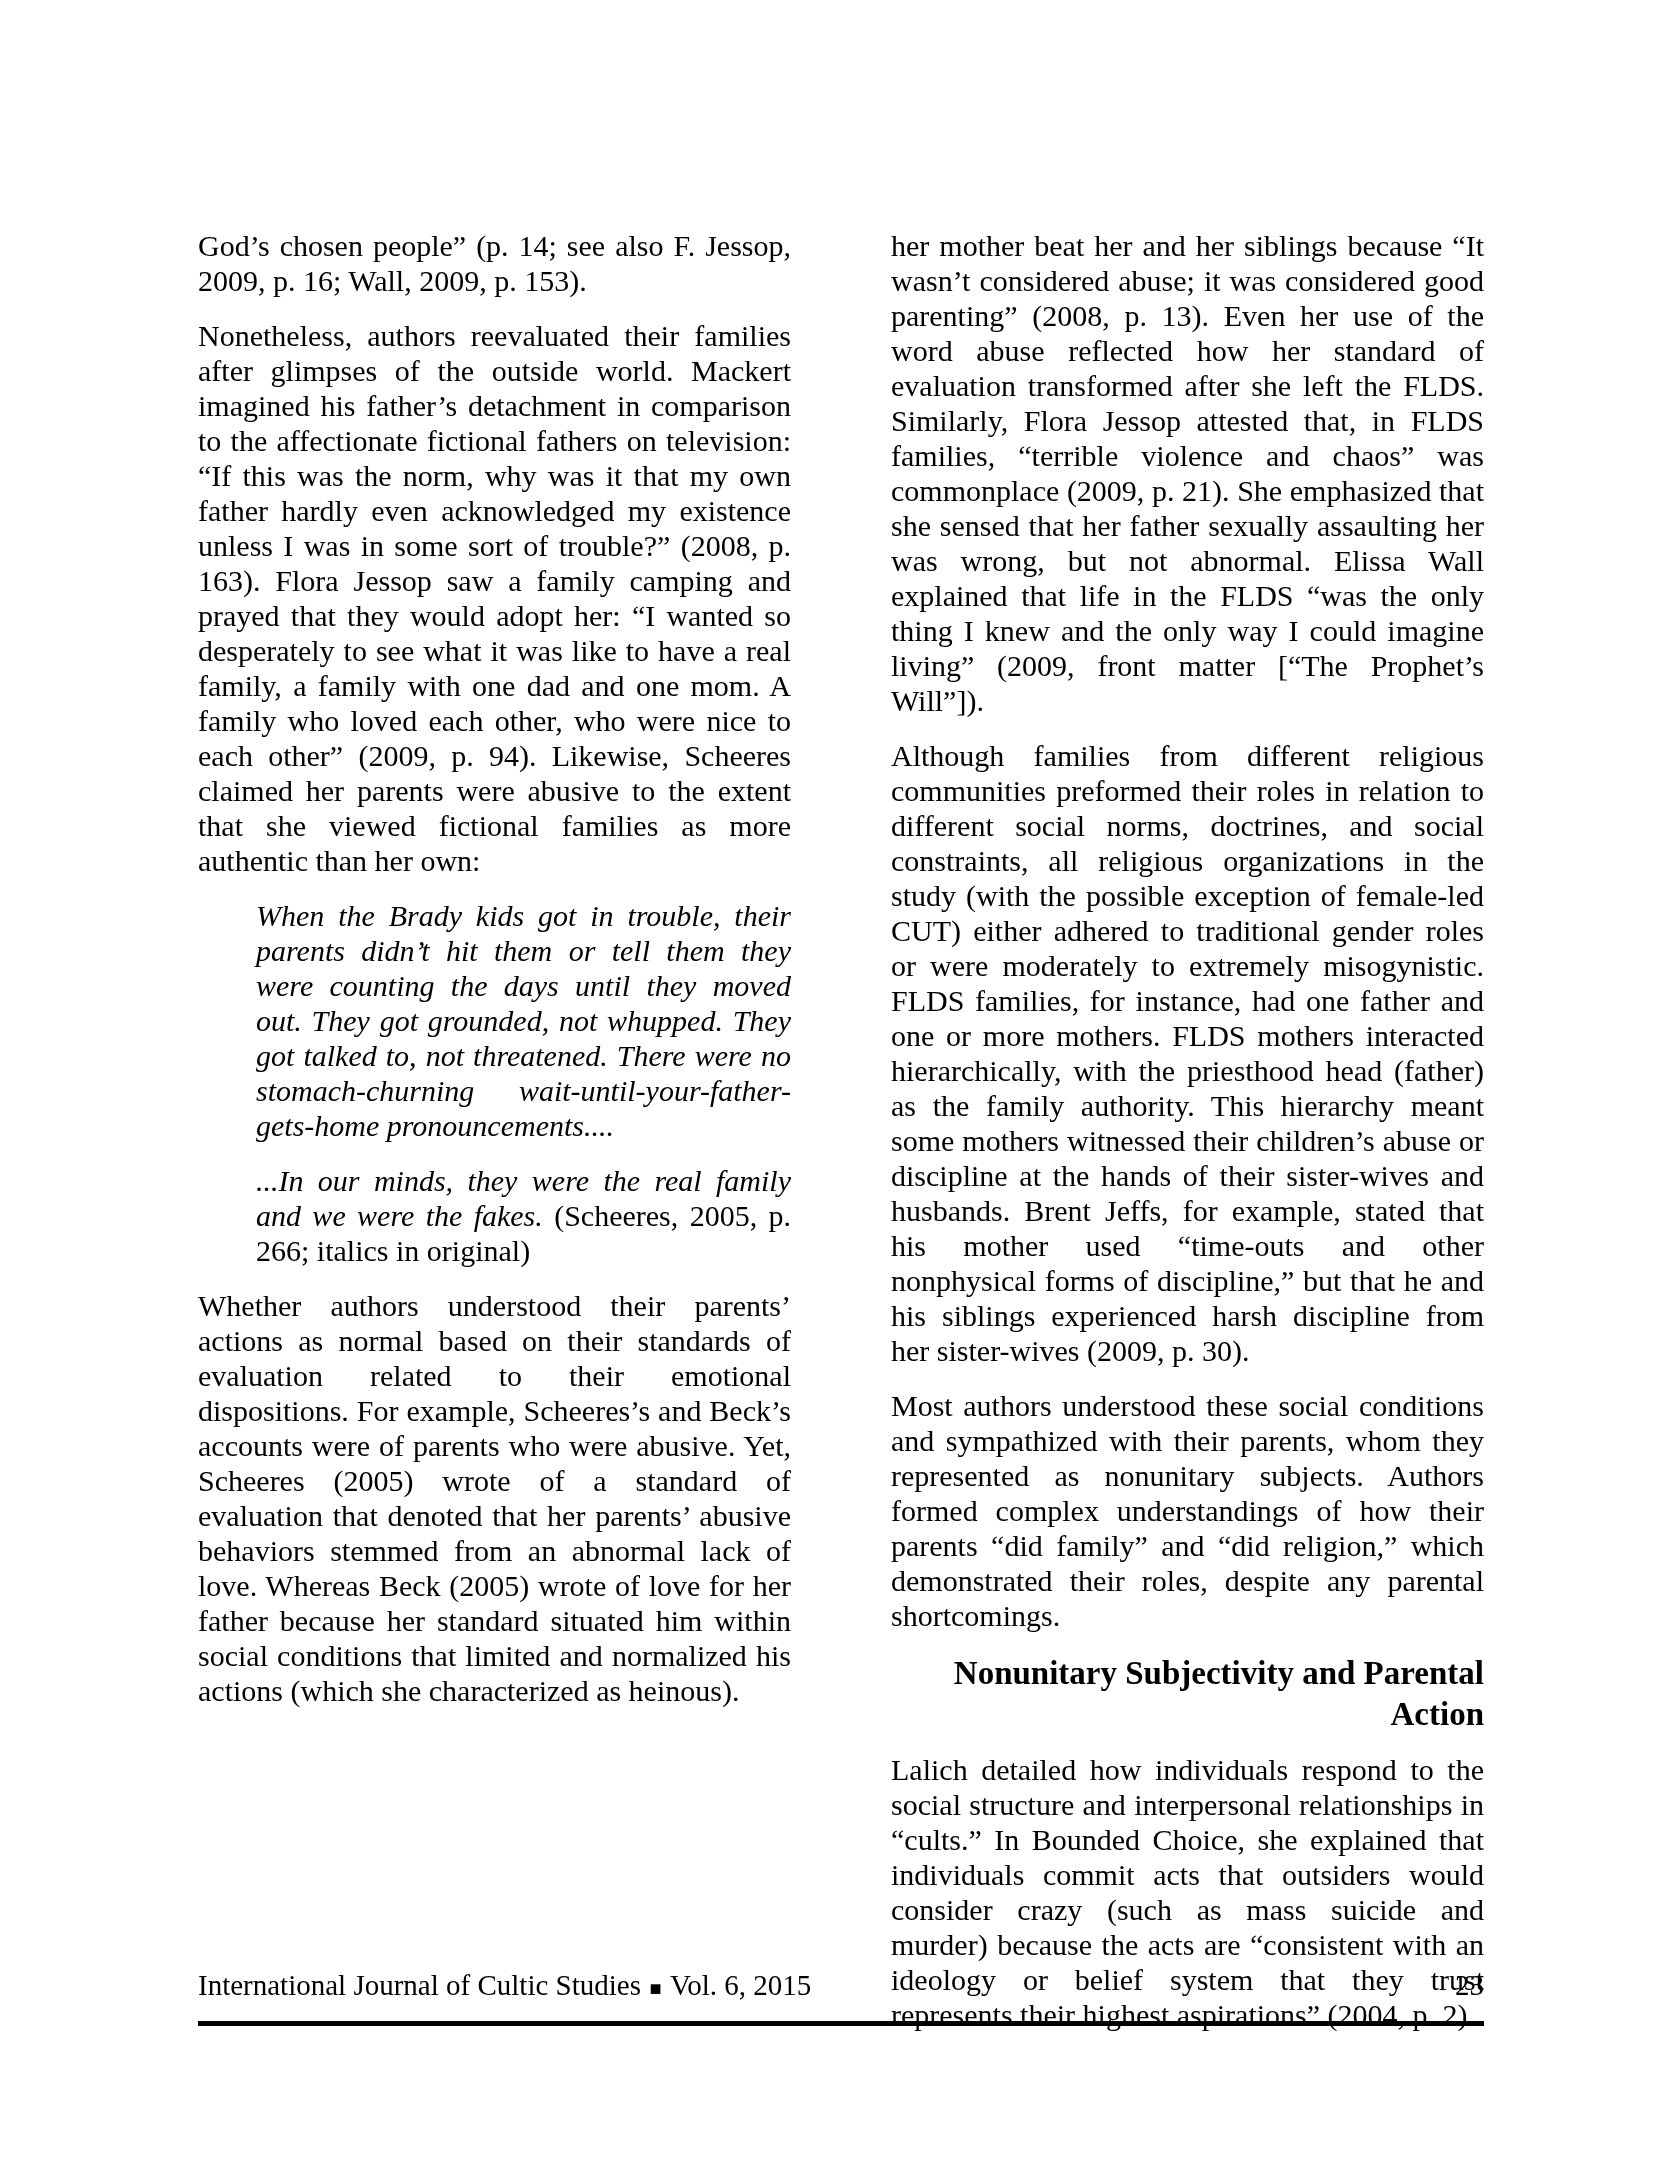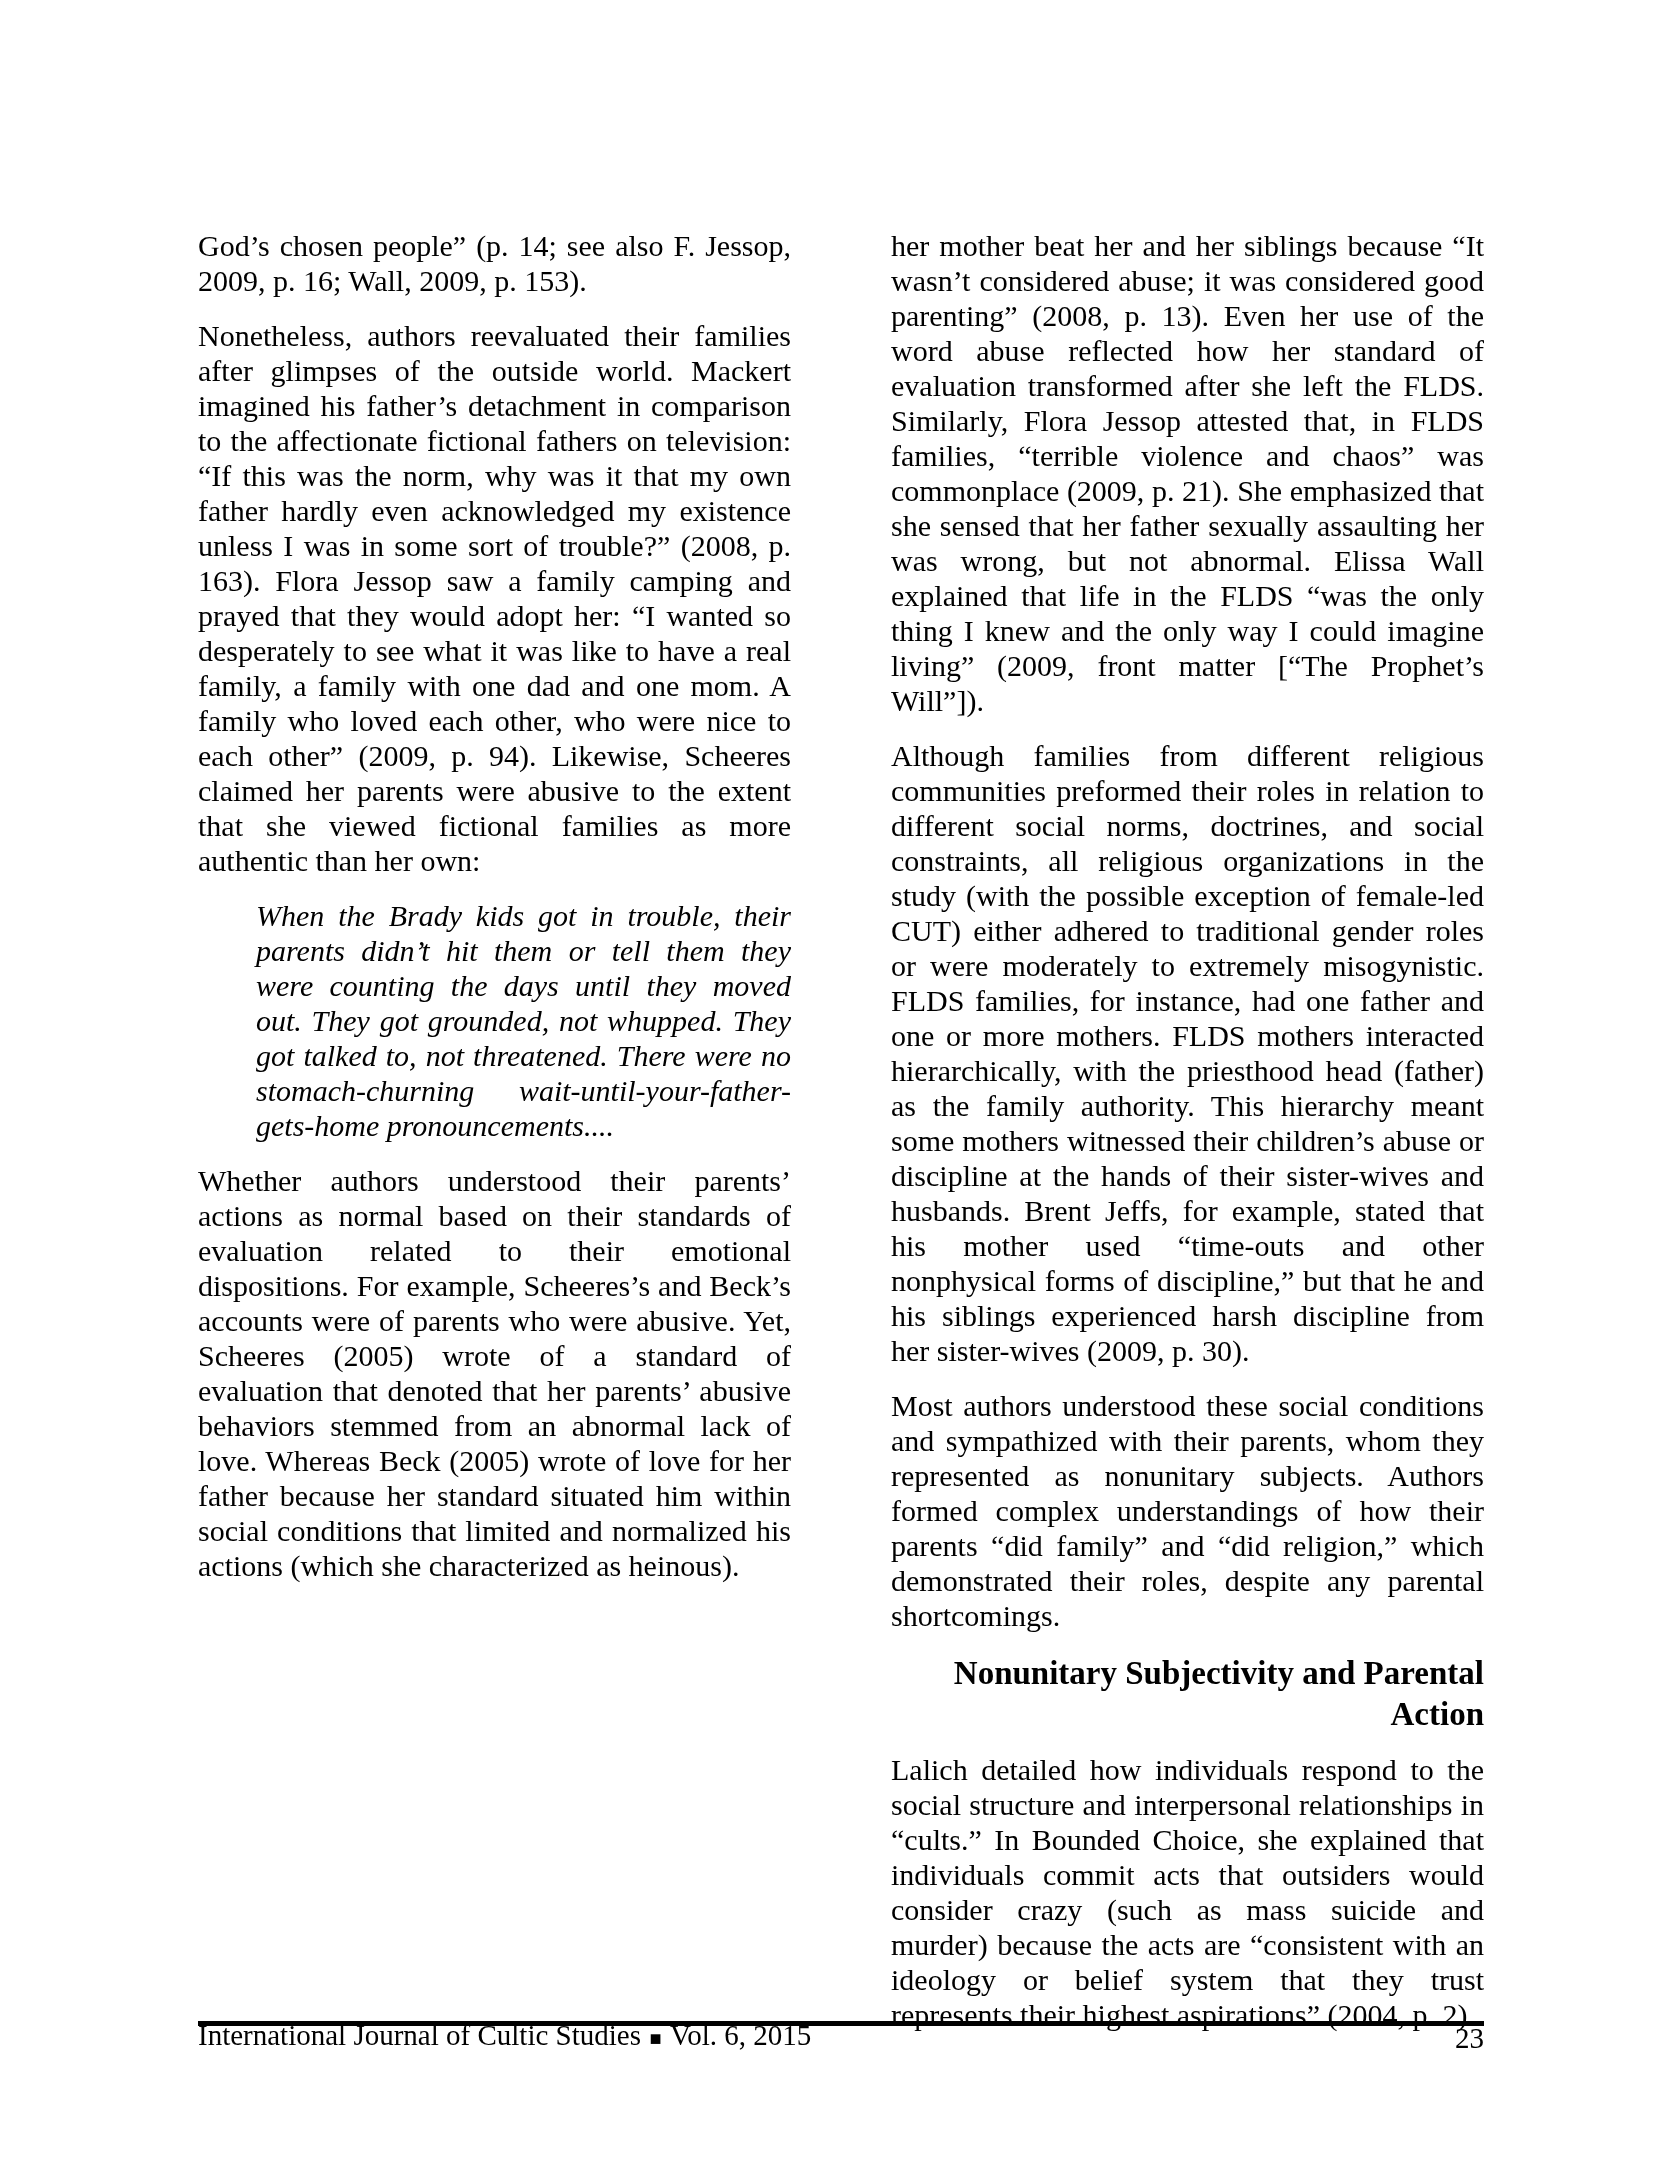--- a/index.html
+++ b/index.html
@@ -57,45 +57,46 @@
     position: absolute;
     left: 198px;
     top: 1985px;
     width: 1286px;
     height: 4.7px;
     background: #000000;
   }
   .footer {
     position: absolute;
     left: 198px;
-    top: 1982px;
+    top: 1932px;
     width: 1286px;
     display: flex;
     justify-content: space-between;
-    align-items: flex-end;
+    align-items: flex-start;
     font-size: 29px;
     line-height: 34px;
   }
   .footer .sep {
     font-style: normal;
     font-size: 20px;
     margin: 0 8.5px;
   }
 </style>
 </head>
 <body>
 
 <div class="page">
 
   <div class="content">
 
     <div class="col">
       <p><span>God’s chosen people” (p. 14; see also F. Jessop, 2009, p. 16; Wall, 2009, p. 153).</span></p>
       <p><span>Nonetheless, authors reevaluated their families after glimpses of the outside world. Mackert imagined his father’s detachment in comparison to the affectionate fictional fathers on television: “If this was the norm, why was it that my own father hardly even acknowledged my existence unless I was in some sort of trouble?” (2008, p. 163). Flora Jessop saw a family camping and prayed that they would adopt her: “I wanted so desperately to see what it was like to have a real family, a family with one dad and one mom. A family who loved each other, who were nice to each other” (2009, p. 94). Likewise, Scheeres claimed her parents were abusive to the extent that she viewed fictional families as more authentic than her own:</span></p>
       <blockquote><span>When the Brady kids got in trouble, their parents didn’t hit them or tell them they were counting the days until they moved out. They got grounded, not whupped. They got talked to, not threatened. There were no stomach-churning wait-until-your-father-gets-home pronouncements....</span></blockquote>
+      <blockquote><span>...In our minds, they were the real family and we were the fakes.</span><span class="rm"> (Scheeres, 2005, p. 266; italics in original)</span></blockquote>
       <p><span>Whether authors understood their parents’ actions as normal based on their standards of evaluation related to their emotional dispositions. For example, Scheeres’s and Beck’s accounts were of parents who were abusive. Yet, Scheeres (2005) wrote of a standard of evaluation that denoted that her parents’ abusive behaviors stemmed from an abnormal lack of love. Whereas Beck (2005) wrote of love for her father because her standard situated him within social conditions that limited and normalized his actions (which she characterized as heinous).</span></p>
     </div>
 
     <div class="col">
       <p><span>her mother beat her and her siblings because “It wasn’t considered abuse; it was considered good parenting” (2008, p. 13). Even her use of the word </span><span class="it">abuse</span><span> reflected how her standard of evaluation transformed after she left the FLDS. Similarly, Flora Jessop attested that, in FLDS families, “terrible violence and chaos” was commonplace (2009, p. 21). She emphasized that she sensed that her father sexually assaulting her was wrong, but not abnormal. Elissa Wall explained that life in the FLDS “was the only thing I knew and the only way I could imagine living” (2009, front matter [“The Prophet’s Will”]).</span></p>
       <p><span>Although families from different religious communities preformed their roles in relation to different social norms, doctrines, and social constraints, all religious organizations in the study (with the possible exception of female-led CUT) either adhered to traditional gender roles or were moderately to extremely misogynistic. FLDS families, for instance, had one father and one or more mothers. FLDS mothers interacted hierarchically, with the priesthood head (father) as the family authority. This hierarchy meant some mothers witnessed their children’s abuse or discipline at the hands of their sister-wives and husbands. Brent Jeffs, for example, stated that his mother used “time-outs and other nonphysical forms of discipline,” but that he and his siblings experienced harsh discipline from her sister-wives (2009, p. 30).</span></p>
       <p><span>Most authors understood these social conditions and sympathized with their parents, whom they represented as nonunitary subjects. Authors formed complex understandings of how their parents “did family” and “did religion,” which demonstrated their roles, despite any parental shortcomings.</span></p>
       <h2 class="section-heading">Nonunitary Subjectivity and Parental Action</h2>
       <p><span>Lalich detailed how individuals respond to the social structure and interpersonal relationships in “cults.” In </span><span class="it">Bounded Choice</span><span>, she explained that individuals commit acts that outsiders would consider crazy (such as mass suicide and murder) because the acts are “consistent with an ideology or belief system that they trust represents their highest aspirations” (2004, p. 2).</span></p>
     </div>

